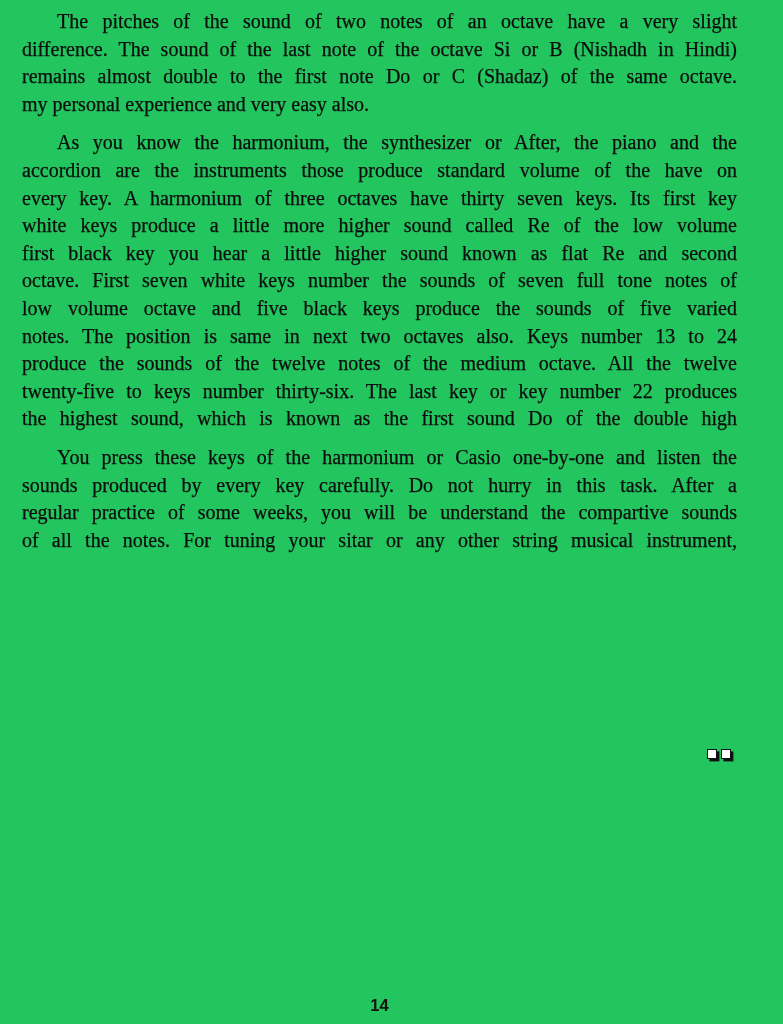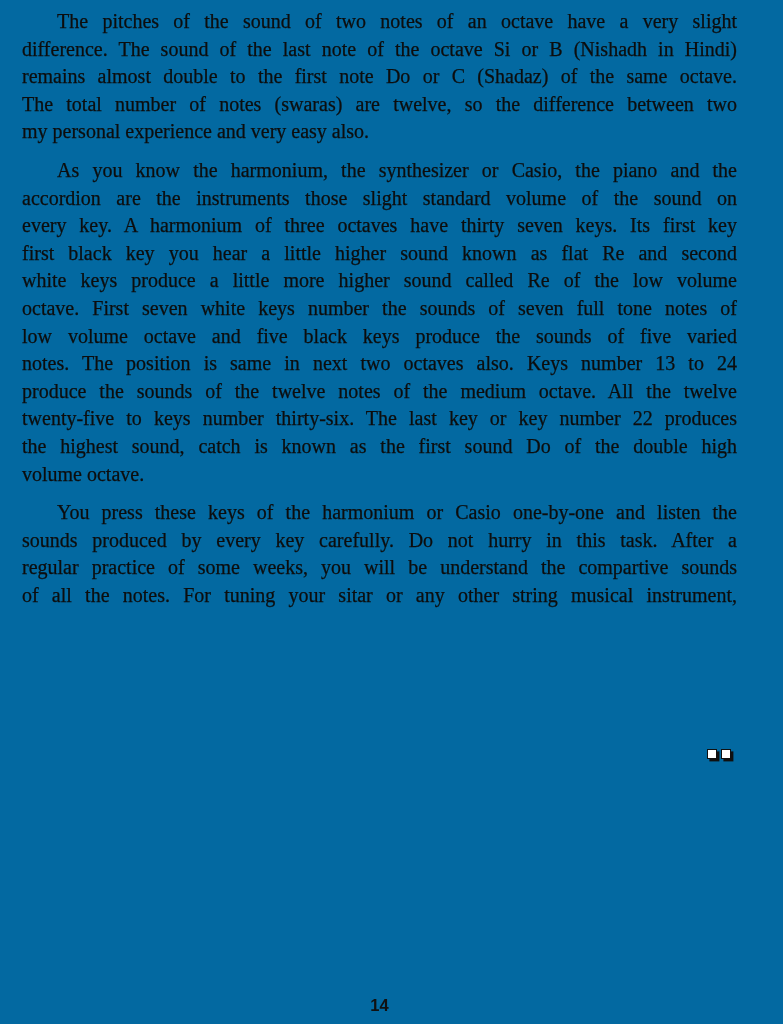--- a/index.html
+++ b/index.html
@@ -2,21 +2,21 @@
 <html><head>
 <meta charset="utf-8">
 <style>
   html, body { margin: 0; padding: 0; }
   body { background: #ffffff; }
 
   .page {
     position: relative;
     width: 783px;
     height: 1024px;
-    background: #0369a1;
+    background: #22c55e;
     overflow: hidden;
     font-family: "Liberation Serif", serif;
     color: #0d0d0d;
     -webkit-text-stroke: 0.25px #0d0d0d;
   }
 
   .text-block {
     position: absolute;
     left: 22px;
     top: 8px;
@@ -69,36 +69,34 @@
 </head>
 <body>
 
 <div class="page">
 
   <article class="text-block">
       <div class="para">
         <div class="line first">The pitches of the sound of two notes of an octave have a very slight</div>
         <div class="line">difference. The sound of the last note of the octave Si or B (Nishadh in Hindi)</div>
         <div class="line">remains almost double to the first note Do or C (Shadaz) of the same octave.</div>
-        <div class="line">The total number of notes (swaras) are twelve, so the difference between two</div>
         <div class="line last">my personal experience and very easy also.</div>
       </div>
       <div class="para">
-        <div class="line first">As you know the harmonium, the synthesizer or Casio, the piano and the</div>
-        <div class="line">accordion are the instruments those slight standard volume of the sound on</div>
+        <div class="line first">As you know the harmonium, the synthesizer or After, the piano and the</div>
+        <div class="line">accordion are the instruments those produce standard volume of the have on</div>
         <div class="line">every key. A harmonium of three octaves have thirty seven keys. Its first key</div>
+        <div class="line">white keys produce a little more higher sound called Re of the low volume</div>
         <div class="line">first black key you hear a little higher sound known as flat Re and second</div>
-        <div class="line">white keys produce a little more higher sound called Re of the low volume</div>
         <div class="line">octave. First seven white keys number the sounds of seven full tone notes of</div>
         <div class="line">low volume octave and five black keys produce the sounds of five varied</div>
         <div class="line">notes. The position is same in next two octaves also. Keys number 13 to 24</div>
         <div class="line">produce the sounds of the twelve notes of the medium octave. All the twelve</div>
         <div class="line">twenty-five to keys number thirty-six. The last key or key number 22 produces</div>
-        <div class="line">the highest sound, catch is known as the first sound Do of the double high</div>
-        <div class="line last">volume octave.</div>
+        <div class="line">the highest sound, which is known as the first sound Do of the double high</div>
       </div>
       <div class="para">
         <div class="line first">You press these keys of the harmonium or Casio one-by-one and listen the</div>
         <div class="line">sounds produced by every key carefully. Do not hurry in this task. After a</div>
         <div class="line">regular practice of some weeks, you will be understand the compartive sounds</div>
         <div class="line">of all the notes. For tuning your sitar or any other string musical instrument,</div>
       </div>
     </article>
 
   <div class="end-marker-row">

